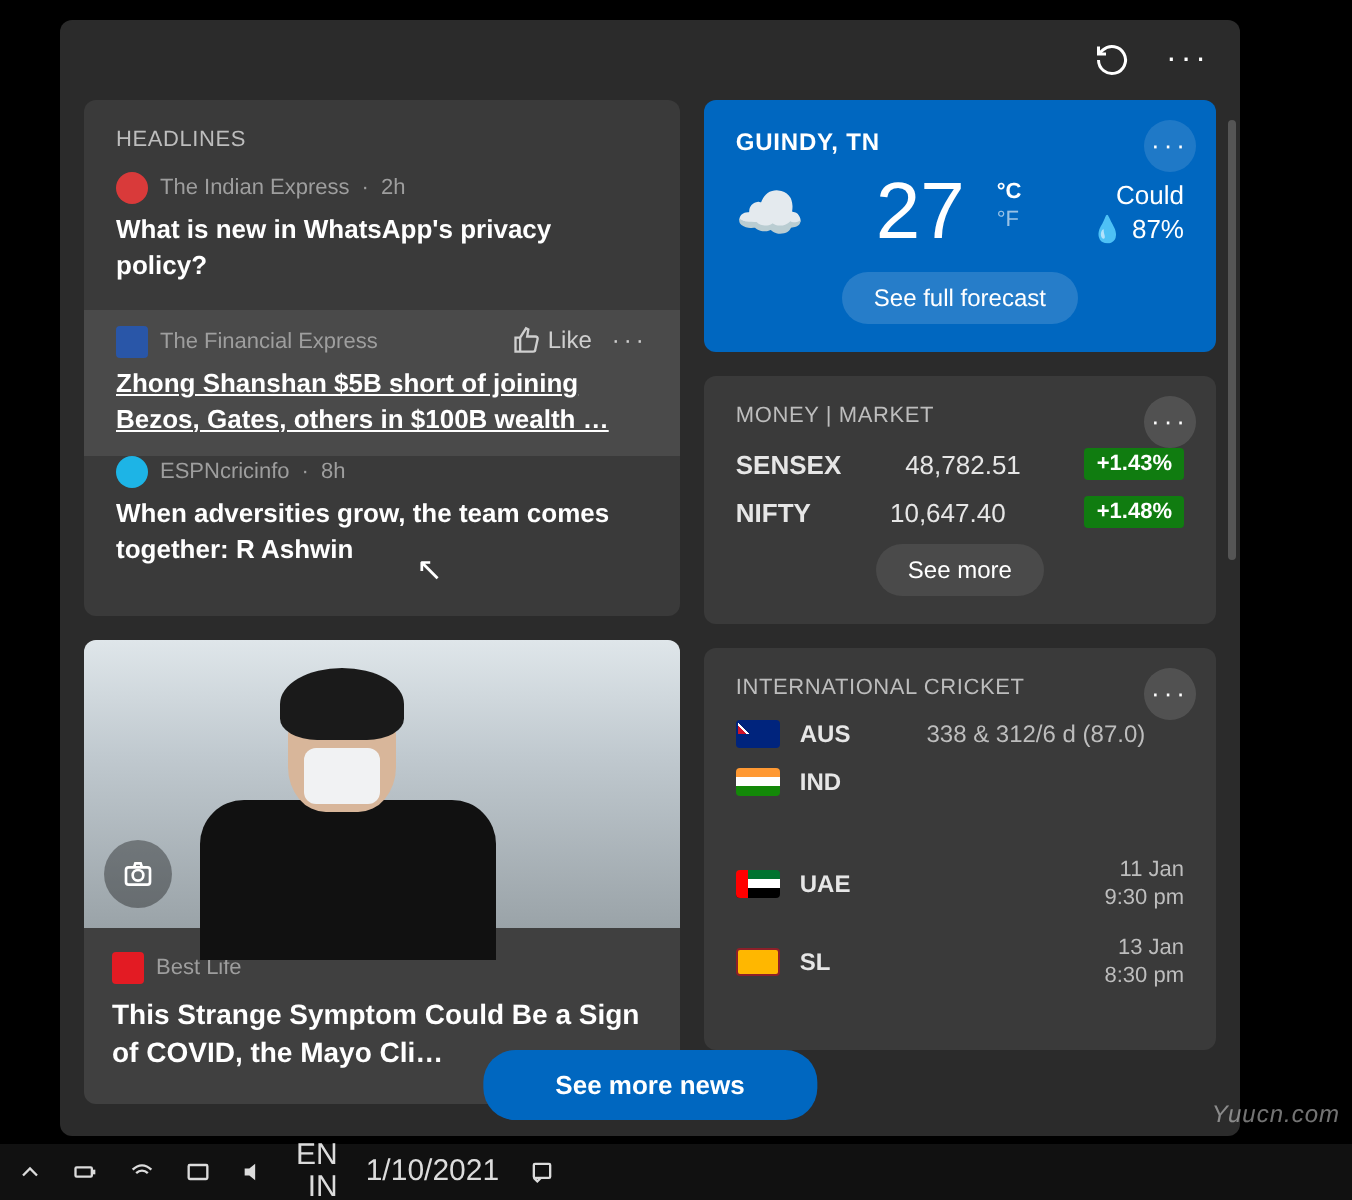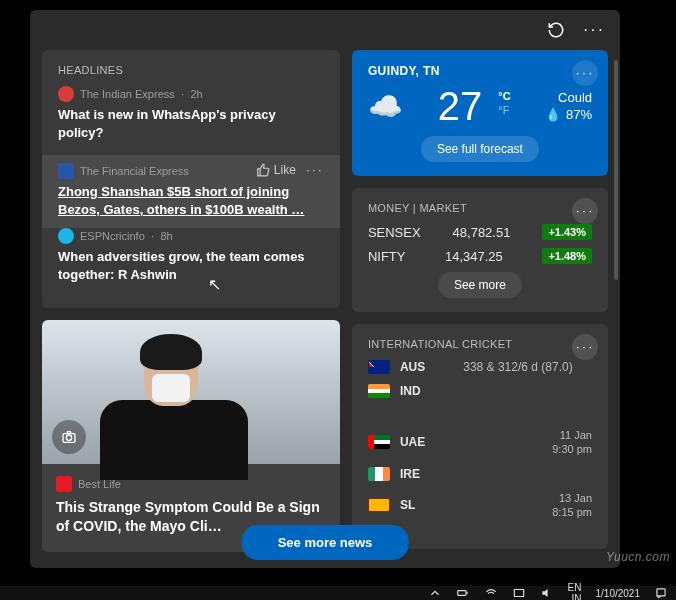--- a/index.html
+++ b/index.html
@@ -40,38 +40,38 @@
 .w-temp{display:flex;align-items:flex-start;gap:16px}
 .w-val{font-size:40px;font-weight:300;line-height:1}
 .w-uni{display:flex;flex-direction:column;font-size:11px;margin-top:4px;gap:2px}
 .w-uni span:first-child{font-weight:600}
 .w-uni span:last-child{opacity:.6}
 .w-cond{text-align:right;font-size:13px}
 .w-hum{display:flex;align-items:center;gap:4px;justify-content:flex-end;margin-top:2px}
 .pill{display:block;margin:6px auto 0;background:rgba(255,255,255,.15);border:none;color:#fff;padding:6px 16px;border-radius:16px;font-size:12px;cursor:pointer}
 .pill-g{background:#4a4a4a}
 .m-row{display:flex;align-items:center;justify-content:space-between;margin:8px 0}
-.m-name{font-weight:400;font-size:13px}
+.m-name{font-weight:700;font-size:13px}
 .m-val{font-size:13px}
 .m-chg{background:#107c10;color:#fff;font-size:11px;font-weight:600;padding:2px 6px;border-radius:2px;min-width:48px;text-align:left}
 .cr-row{display:flex;align-items:center;gap:10px;margin:10px 0;font-size:12px}
 .flag{width:22px;height:14px;border-radius:2px;flex-shrink:0;position:relative;overflow:hidden}
 .f-aus{background:#00247d}
 .f-aus::after{content:"";position:absolute;left:1px;top:1px;width:8px;height:6px;background:linear-gradient(45deg,#cf142b 30%,#fff 30% 40%,#00247d 40%)}
 .f-ind{background:linear-gradient(#ff9933 33%,#fff 33% 66%,#138808 66%)}
 .f-uae{background:linear-gradient(#00732f 33%,#fff 33% 66%,#000 66%)}
 .f-uae::before{content:"";position:absolute;left:0;top:0;width:6px;height:100%;background:#ff0000}
 .f-ire{background:linear-gradient(90deg,#169b62 33%,#fff 33% 66%,#ff883e 66%)}
 .f-sl{background:#ffb700;border:1px solid #8d2029}
 .cr-team{width:34px;font-weight:600}
 .cr-score{flex:1;text-align:center;color:#bdbdbd}
 .cr-date{text-align:right;color:#bdbdbd;font-size:11px;line-height:1.3}
 .see-news{position:absolute;left:50%;bottom:8px;transform:translateX(-50%);background:#0067c0;color:#fff;border:none;padding:10px 36px;border-radius:16px;font-size:13px;font-weight:600;cursor:pointer}
 .scrollbar{position:absolute;right:2px;top:50px;width:4px;height:220px;background:#555;border-radius:2px}
-.taskbar{position:absolute;left:0;right:0;bottom:0;height:14px;background:#111;display:flex;align-items:center;justify-content:flex-end;gap:14px;padding:0 8px;color:#dcdcdc;font-size:10px}
+.taskbar{position:absolute;left:0;right:0;bottom:0;height:28px;background:#111;display:flex;align-items:center;gap:14px;padding:0 8px;color:#dcdcdc;font-size:15px}
 .tb-ic{width:14px;height:14px;color:#dcdcdc}
 .tb-stack{text-align:right;line-height:1.1}
 .watermark{position:absolute;right:6px;bottom:36px;color:#fff;font-size:12px;opacity:.45;font-style:italic;letter-spacing:.5px}
 .dots{letter-spacing:2px;line-height:0}
 svg{display:block}
 </style>
 </head>
 <body>
 
 <div class="panel">
@@ -171,21 +171,21 @@
       <div class="card">
         <div class="card-menu dots">···</div>
         <div class="card-title">MONEY | MARKET</div>
         <div class="m-row">
           <span class="m-name">SENSEX</span>
           <span class="m-val">48,782.51</span>
           <span class="m-chg">+1.43%</span>
         </div>
         <div class="m-row">
           <span class="m-name">NIFTY</span>
-          <span class="m-val">14,347.25</span>
+          <span class="m-val">10,647.40</span>
           <span class="m-chg">+1.48%</span>
         </div>
         <button class="pill pill-g">See more</button>
       </div>
 
       <div class="card" style="padding-bottom:20px">
         <div class="card-menu dots">···</div>
         <div class="card-title">INTERNATIONAL CRICKET</div>
         <div class="cr-row">
             <span class="flag f-aus"></span>
@@ -197,29 +197,24 @@
             <span class="cr-team">IND</span>
           </div>
         <div style="height:10px"></div>
         <div class="cr-row">
             <span class="flag f-uae"></span>
             <span class="cr-team">UAE</span>
             <span class="cr-score"></span>
             <span class="cr-date"><span>11 Jan</span><br><span>9:30 pm</span></span>
           </div>
         <div class="cr-row">
-            <span class="flag f-ire"></span>
-            <span class="cr-team">IRE</span>
-            <span class="cr-score"></span>
-          </div>
-        <div class="cr-row">
             <span class="flag f-sl"></span>
             <span class="cr-team">SL</span>
             <span class="cr-score"></span>
-            <span class="cr-date"><span>13 Jan</span><br><span>8:15 pm</span></span>
+            <span class="cr-date"><span>13 Jan</span><br><span>8:30 pm</span></span>
           </div>
       </div>
     </div>
   </div>
 
   <button class="see-news">See more news</button>
   <div class="scrollbar"></div>
 </div>
 
 <div class="watermark">Yuucn.com</div>

